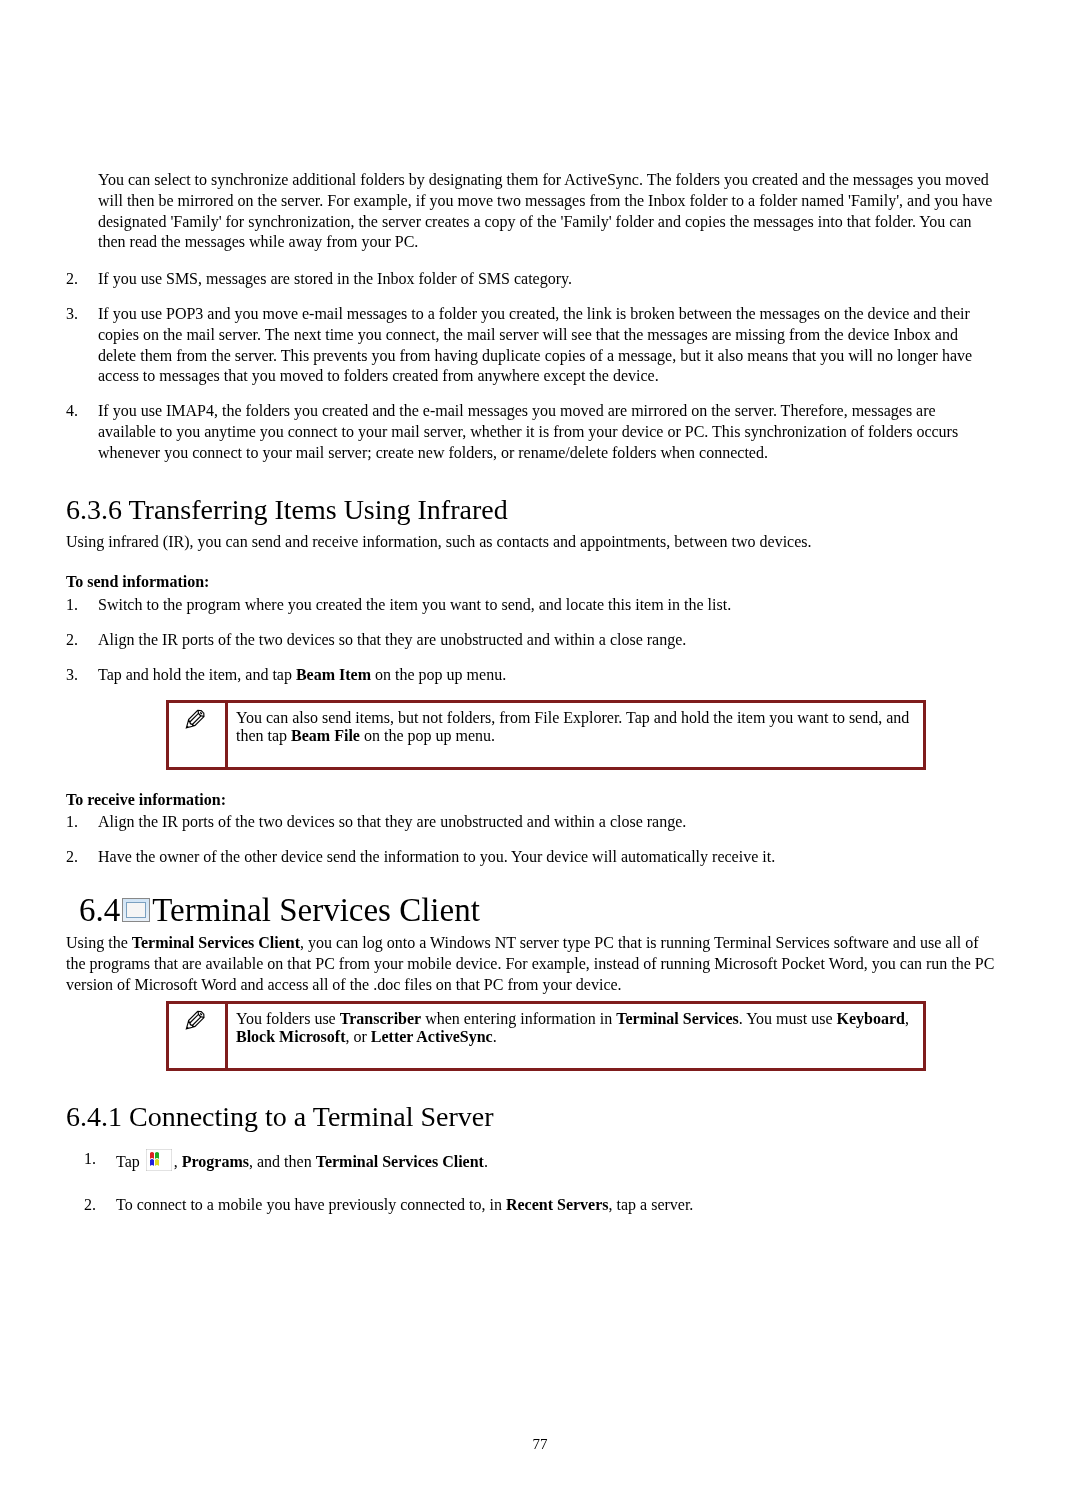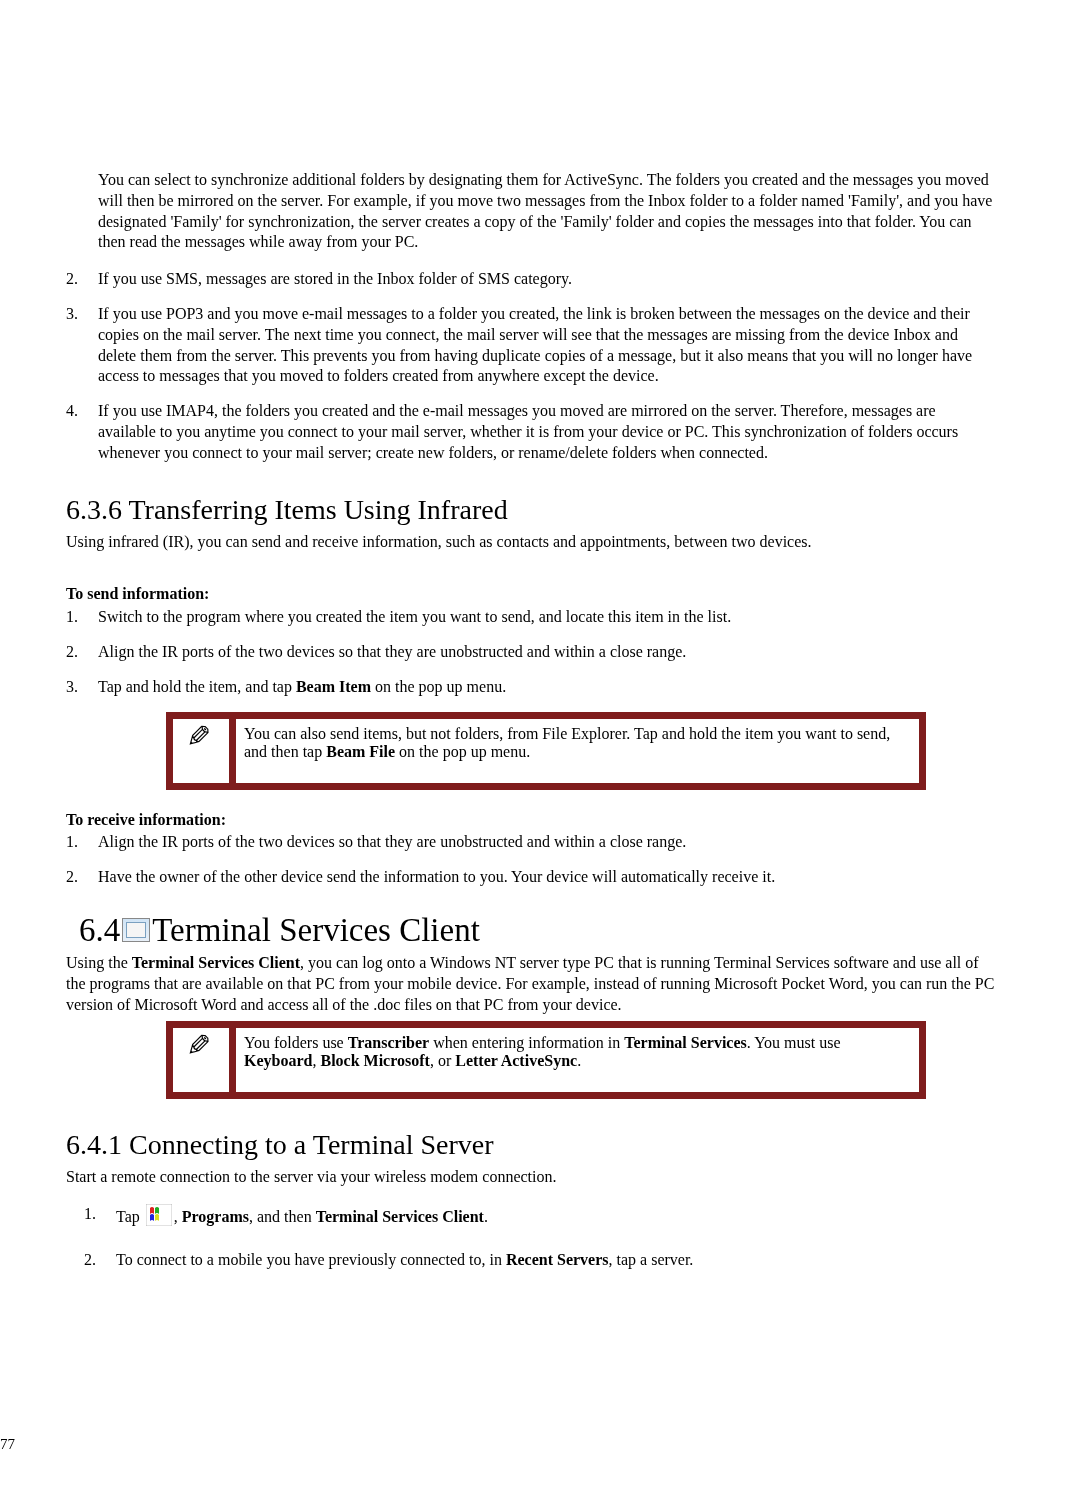--- a/index.html
+++ b/index.html
@@ -55,21 +55,21 @@
   }
   .bold {
     font-weight: bold;
   }
   .note-table {
     border-collapse: collapse;
     margin: 6px 0 20px 100px;
     width: 760px;
   }
   .note-table td {
-    border: 7px solid #7f1d1d;
+    border: 3px solid #7f1d1d;
     vertical-align: top;
     padding: 6px 8px 22px 8px;
   }
   .note-table td.icon-cell {
     width: 44px;
     text-align: center;
     padding: 8px 6px;
   }
   .pen-icon {
     display: inline-block;
@@ -110,21 +110,21 @@
   }
   .inline-icon.flag svg {
     width: 26px;
     height: 22px;
   }
   .page-number {
     position: absolute;
     bottom: 36px;
     left: 0;
     right: 0;
-    text-align: left;
+    text-align: center;
     font-size: 15px;
   }
 </style>
 </head>
 <body>
 
 <div class="page">
 
   <p class="indent-block">You can select to synchronize additional folders by designating them for ActiveSync. The folders you created and the messages you moved will then be mirrored on the server. For example, if you move two messages from the Inbox folder to a folder named 'Family', and you have designated 'Family' for synchronization, the server creates a copy of the 'Family' folder and copies the messages into that folder. You can then read the messages while away from your PC.</p>
 
@@ -139,21 +139,21 @@
     </li>
     <li>
       <span class="num">4.</span>
       <span class="content">If you use IMAP4, the folders you created and the e-mail messages you moved are mirrored on the server. Therefore, messages are available to you anytime you connect to your mail server, whether it is from your device or PC. This synchronization of folders occurs whenever you connect to your mail server; create new folders, or rename/delete folders when connected.</span>
     </li>
   </ol>
 
   <h2 class="section">6.3.6 Transferring Items Using Infrared</h2>
   <p>Using infrared (IR), you can send and receive information, such as contacts and appointments, between two devices.</p>
 
-  <p class="bold" style="margin-top:32px;">To send information:</p>
+  <p class="bold" style="margin-top:20px;">To send information:</p>
   <ol class="custom">
     <li>
       <span class="num">1.</span>
       <span class="content">Switch to the program where you created the item you want to send, and locate this item in the list.</span>
     </li>
     <li>
       <span class="num">2.</span>
       <span class="content">Align the IR ports of the two devices so that they are unobstructed and within a close range.</span>
     </li>
     <li>
@@ -205,21 +205,20 @@
         <span class="pen-icon"></span>
       </td>
       <td>
         <span>You folders use </span><span class="bold">Transcriber</span><span> when entering information in </span><span class="bold">Terminal Services</span><span>. You must use </span><span class="bold">Keyboard</span><span>, </span><span class="bold">Block Microsoft</span><span>, or </span><span class="bold">Letter ActiveSync</span><span>.</span>
       </td>
     </tr>
   </tbody>
     </table>
 
   <h2 class="section">6.4.1 Connecting to a Terminal Server</h2>
-  <p>Start a remote connection to the server via your wireless modem connection.</p>
 
   <ol class="custom" style="margin-top:16px;">
     <li style="margin-bottom:22px; margin-left:18px;">
       <span class="num">1.</span>
       <span class="content">
         <span>Tap </span><span class="inline-icon flag"><svg viewBox="0 0 26 22">
               <rect x="0" y="0" width="26" height="22" fill="#fff" stroke="#888" stroke-width="0.5"></rect>
               <path d="M4 4 Q6 2 8 4 L8 10 Q6 8 4 10 Z" fill="#d22"></path>
               <path d="M9 4 Q11 2 13 4 L13 10 Q11 8 9 10 Z" fill="#2a2"></path>
               <path d="M4 11 Q6 9 8 11 L8 17 Q6 15 4 17 Z" fill="#22d"></path>

